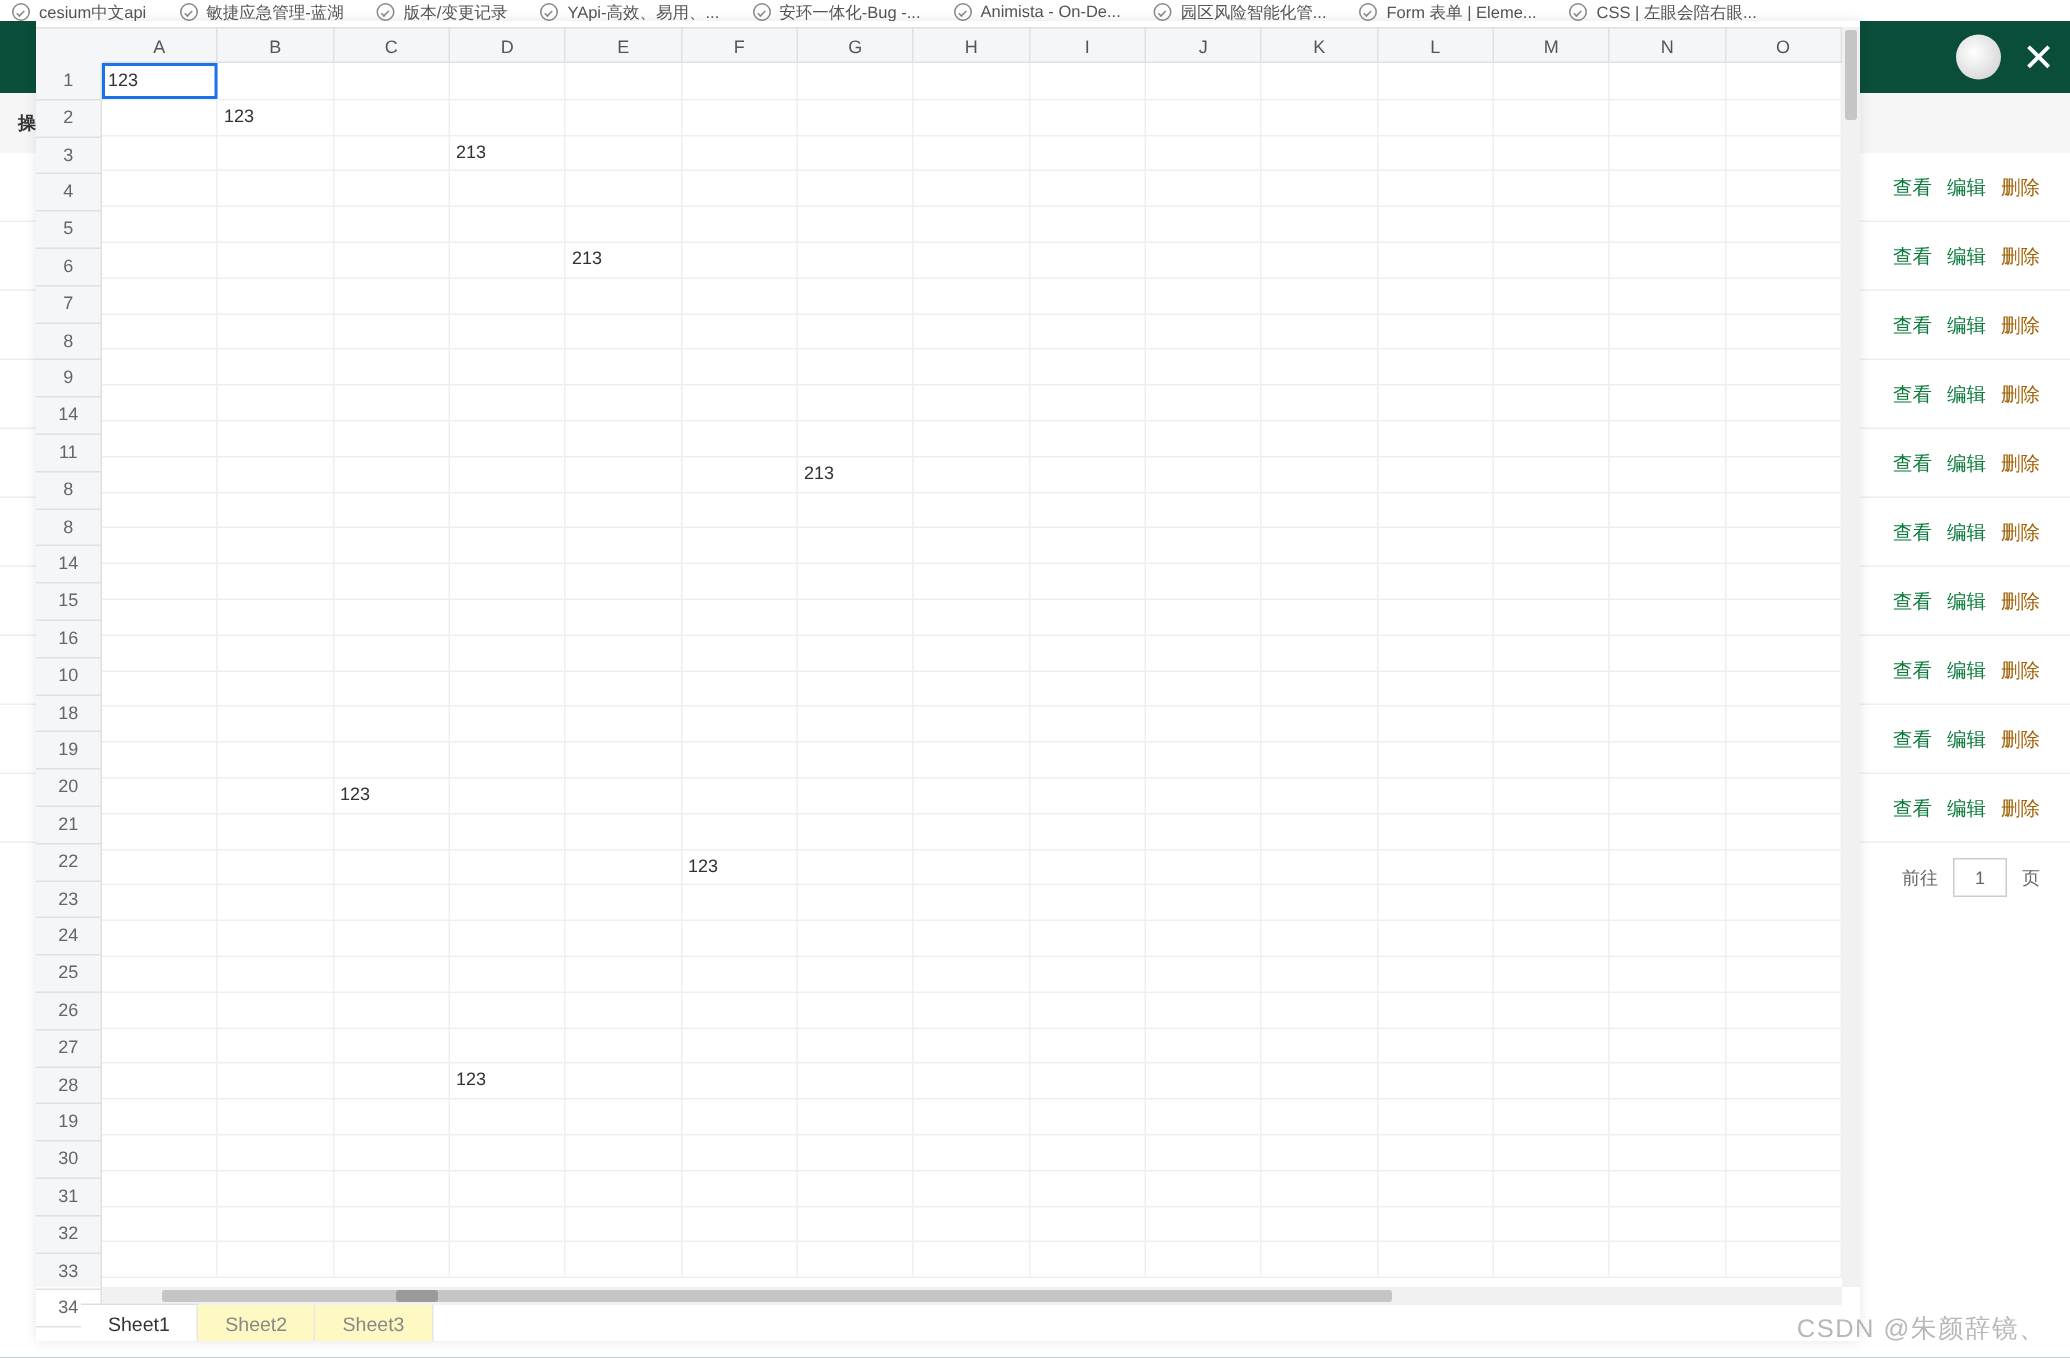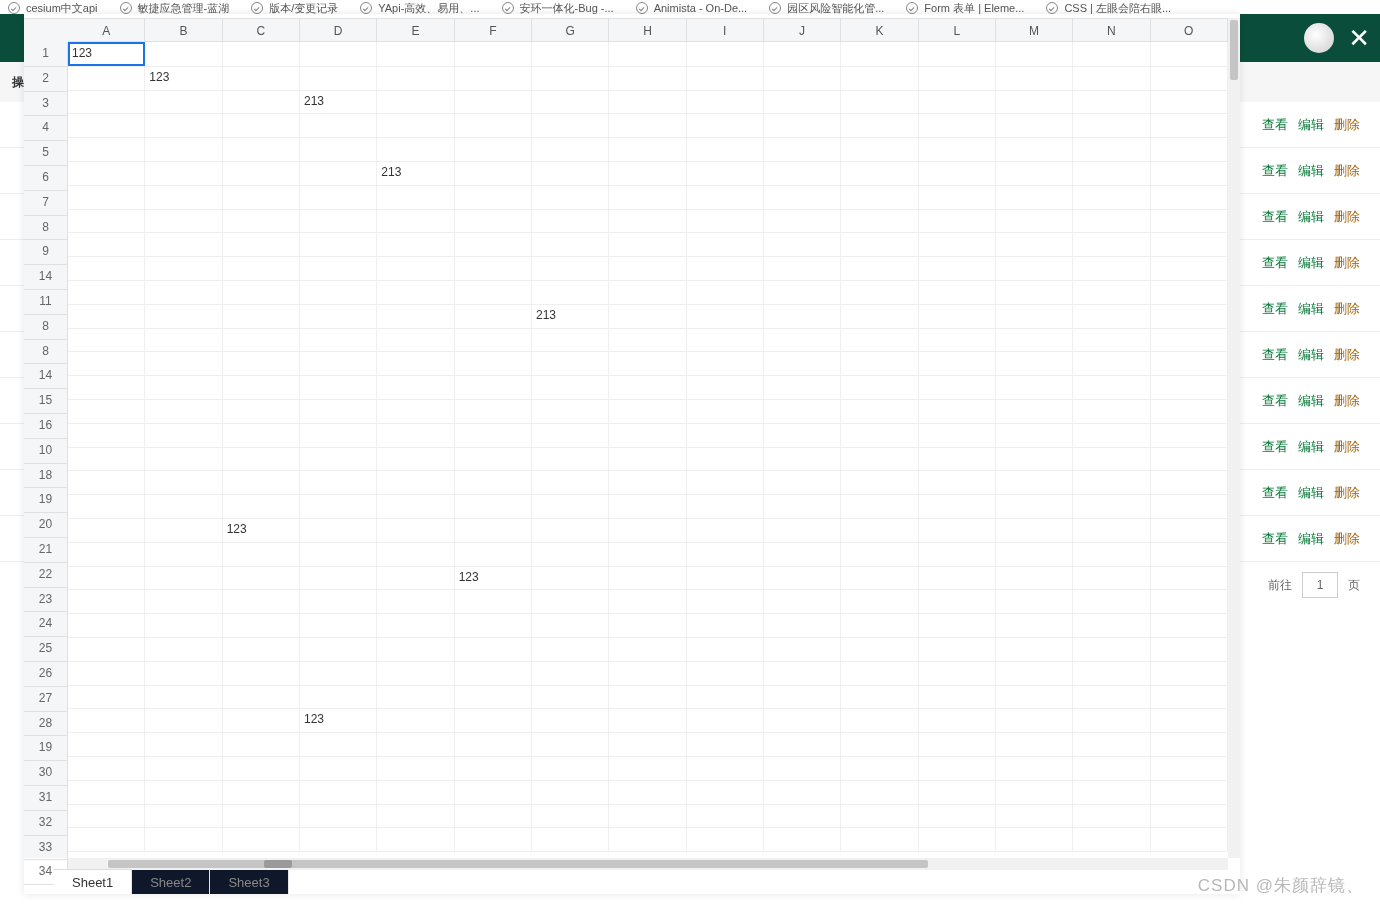--- a/index.html
+++ b/index.html
@@ -30,21 +30,21 @@
   .grid{position:absolute;top:28px;left:44px;right:12px;bottom:36px}
   .grow{position:absolute;left:0;right:0;height:23.8px;border-bottom:1px solid #efefef;display:flex}
   .gcell{width:78.8px;height:100%;border-right:1px solid #efefef;padding:0 4px;line-height:23.8px;color:#333;overflow:hidden}
   .sel{outline:2px solid #1a73e8;outline-offset:-2px;background:#fff}
   .vscroll{position:absolute;top:4px;right:0;width:12px;bottom:36px;background:#f1f1f1}
   .vthumb{position:absolute;top:2px;left:2px;right:2px;height:60px;background:#c5c5c5;border-radius:2px}
   .hscroll{position:absolute;left:44px;right:12px;bottom:24px;height:12px;background:#f1f1f1}
   .hthumb{position:absolute;top:2px;left:40px;height:8px;width:820px;background:#c5c5c5;border-radius:2px}
   .hthumb2{position:absolute;top:2px;left:196px;height:8px;width:28px;background:#9a9a9a;border-radius:2px}
   .tabs{position:absolute;left:30px;bottom:0;height:24px;display:flex;align-items:center}
-  .tab{padding:5px 18px;font-size:13px;color:#888;border-right:1px solid #e6e6e6;cursor:pointer;background:#0f172a}
+  .tab{padding:5px 18px;font-size:13px;color:#888;border-right:1px solid #e6e6e6;cursor:pointer;background:#fef9c3}
   .tab.active{background:#fff;color:#333;font-weight:500;border-top:1px solid #ddd}
   .watermark{position:absolute;right:16px;bottom:8px;color:#888;font-size:17px;opacity:.6;font-family:Liberation Sans, sans-serif;letter-spacing:1px}
 </style>
 </head>
 <body>
 
 <div class="bookmarks">
     <div class="bmk">
       <span class="bmk-icon"></span>
       <span>cesium中文api</span>

